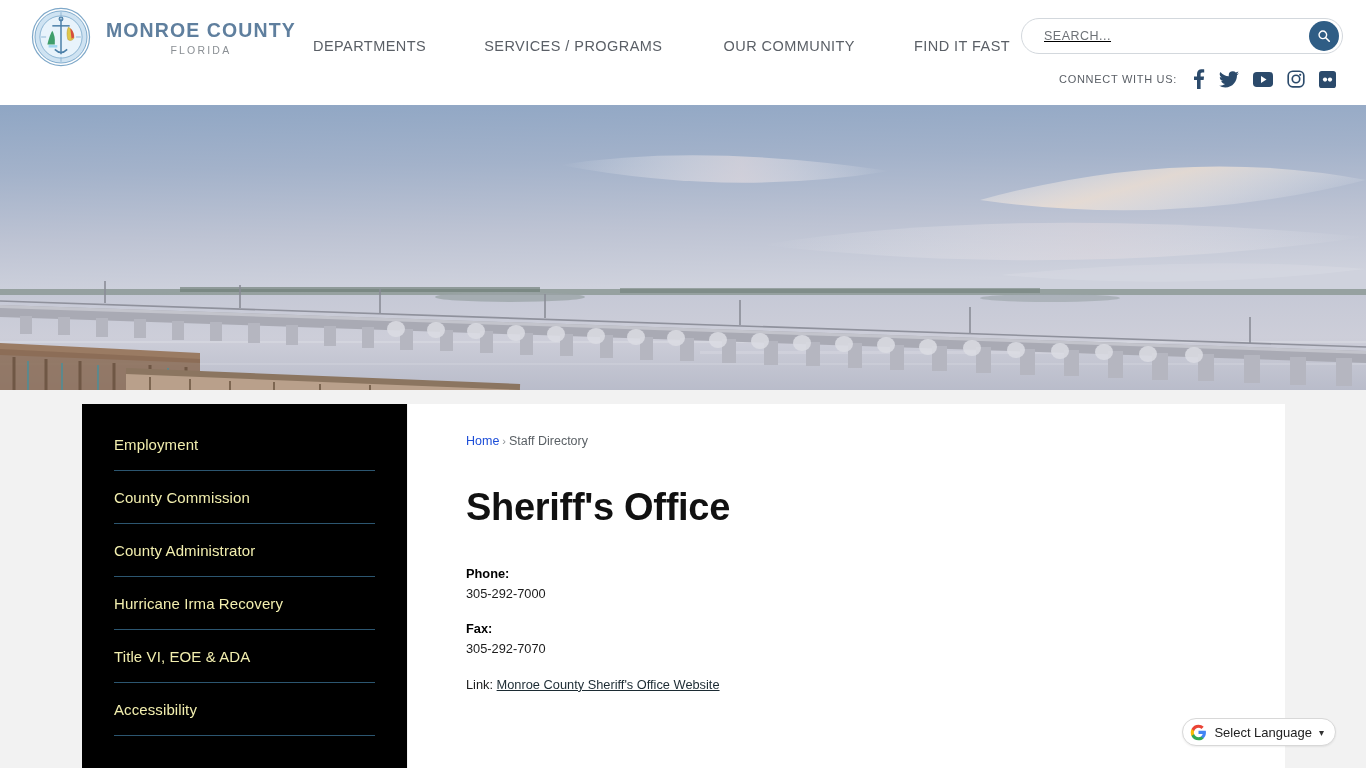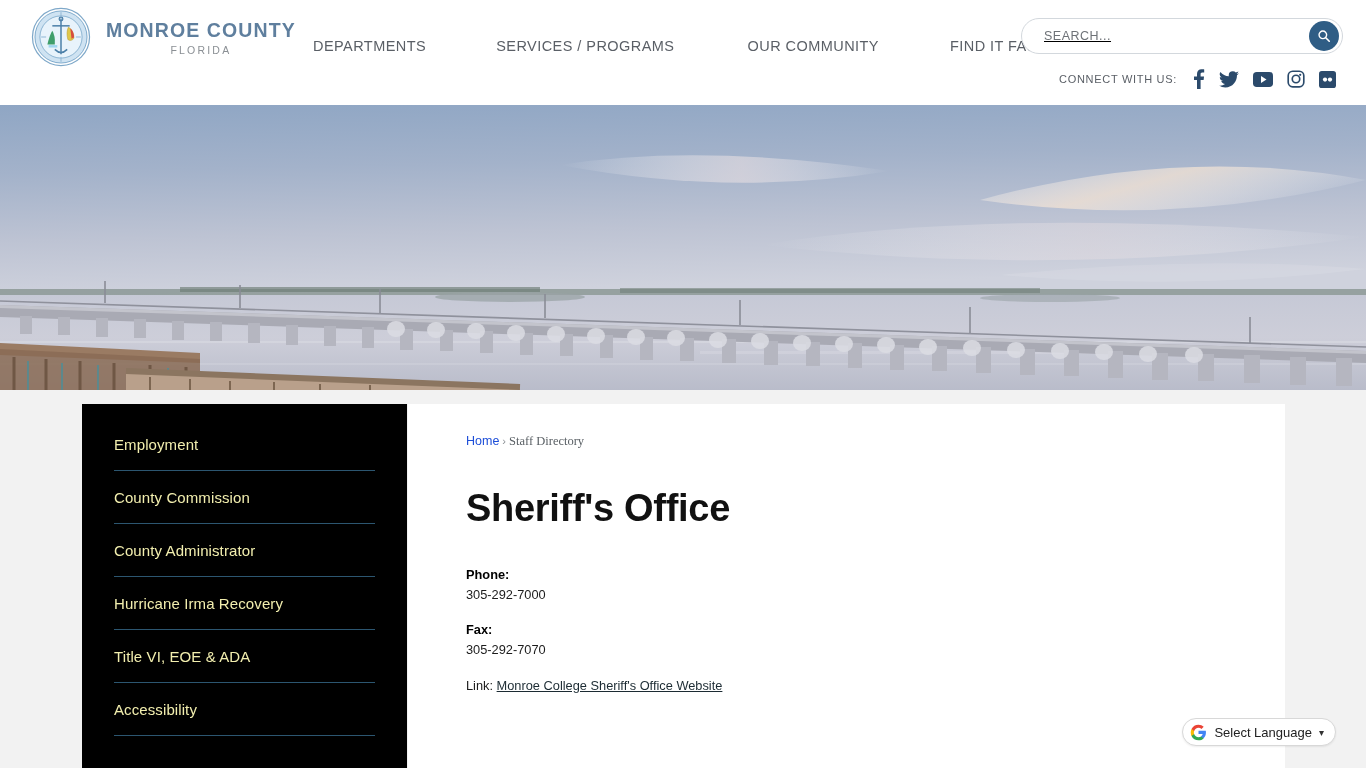--- a/index.html
+++ b/index.html
@@ -29,21 +29,21 @@
     color: #5f7f9e; line-height: 1.1; white-space: nowrap;
     font-family: "Liberation Sans", sans-serif;
   }
   .brand-sub {
     font-size: 10.5px; letter-spacing: 2.2px; color: #8a8f94;
     margin-top: 3px; font-weight: normal;
   }
 
   .mainnav {
     position: absolute; left: 313px; top: 38px;
-    display: flex; align-items: center; gap: 16px;
+    display: flex; align-items: center; gap: 4px;
   }
   .mainnav a {
     color: #5a5f66; font-size: 14.5px; letter-spacing: 0.45px;
     text-decoration: none; white-space: nowrap;
     padding: 0 0; font-weight: normal;
   }
   .nav-gap-1 { margin-right: 54px; }
   .nav-gap-2 { margin-right: 57px; }
   .nav-gap-3 { margin-right: 55px; }
 
@@ -110,21 +110,21 @@
 
   .main {
     position: absolute; left: 408px; top: 0;
     width: 877px; height: 364px;
     background: #ffffff;
     padding: 30px 0 0 58px;
   }
   .breadcrumb { font-size: 12.5px; color: #6d7377; margin-bottom: 0; }
   .breadcrumb a { color: #1d4ed8; text-decoration: none; }
   .breadcrumb .sep { color: #8b9095; margin: 0 3px; font-size: 11px; }
-  .breadcrumb .current { color: #5a6065; font-family: Liberation Serif, serif; }
+  .breadcrumb .current { color: #5a6065; }
 
   .page-title {
     font-size: 38px; font-weight: bold; color: #111;
     margin-top: 38px; margin-bottom: 0;
     letter-spacing: -0.3px;
     font-family: "Liberation Sans", sans-serif;
   }
 
   .contact-block { margin-top: 35px; font-size: 12.8px; color: #1c1c1c; line-height: 1.56; }
   .contact-block .lbl { font-weight: bold; color: #000; }
@@ -414,21 +414,21 @@
           <div>305-292-7000</div>
         </div>
         <div class="grp">
           <div class="lbl">Fax:</div>
           <div>305-292-7070</div>
         </div>
       </div>
 
       <div class="linkline">
         <span>Link:</span>
-        <a href="#">Monroe College Sheriff's Office Website</a>
+        <a href="#">Monroe County Sheriff's Office Website</a>
       </div>
 
     </main>
   </div>
 
   <div class="translate">
     <svg width="17" height="17" viewBox="0 0 48 48">
       <path fill="#4285F4" d="M45 24c0-1.6-.15-3.14-.42-4.63H24v8.76h11.8a10.1 10.1 0 0 1-4.38 6.63v5.5h7.08C42.66 36.4 45 30.73 45 24z"></path>
       <path fill="#34A853" d="M24 46c5.94 0 10.92-1.97 14.56-5.33l-7.08-5.5c-1.97 1.32-4.5 2.1-7.48 2.1-5.74 0-10.6-3.87-12.34-9.08H4.34v5.7A22 22 0 0 0 24 46z"></path>
       <path fill="#FBBC05" d="M11.66 28.19A13.2 13.2 0 0 1 10.96 24c0-1.46.25-2.87.7-4.19v-5.7H4.34A22 22 0 0 0 2 24c0 3.55.85 6.9 2.34 9.89l7.32-5.7z"></path>

